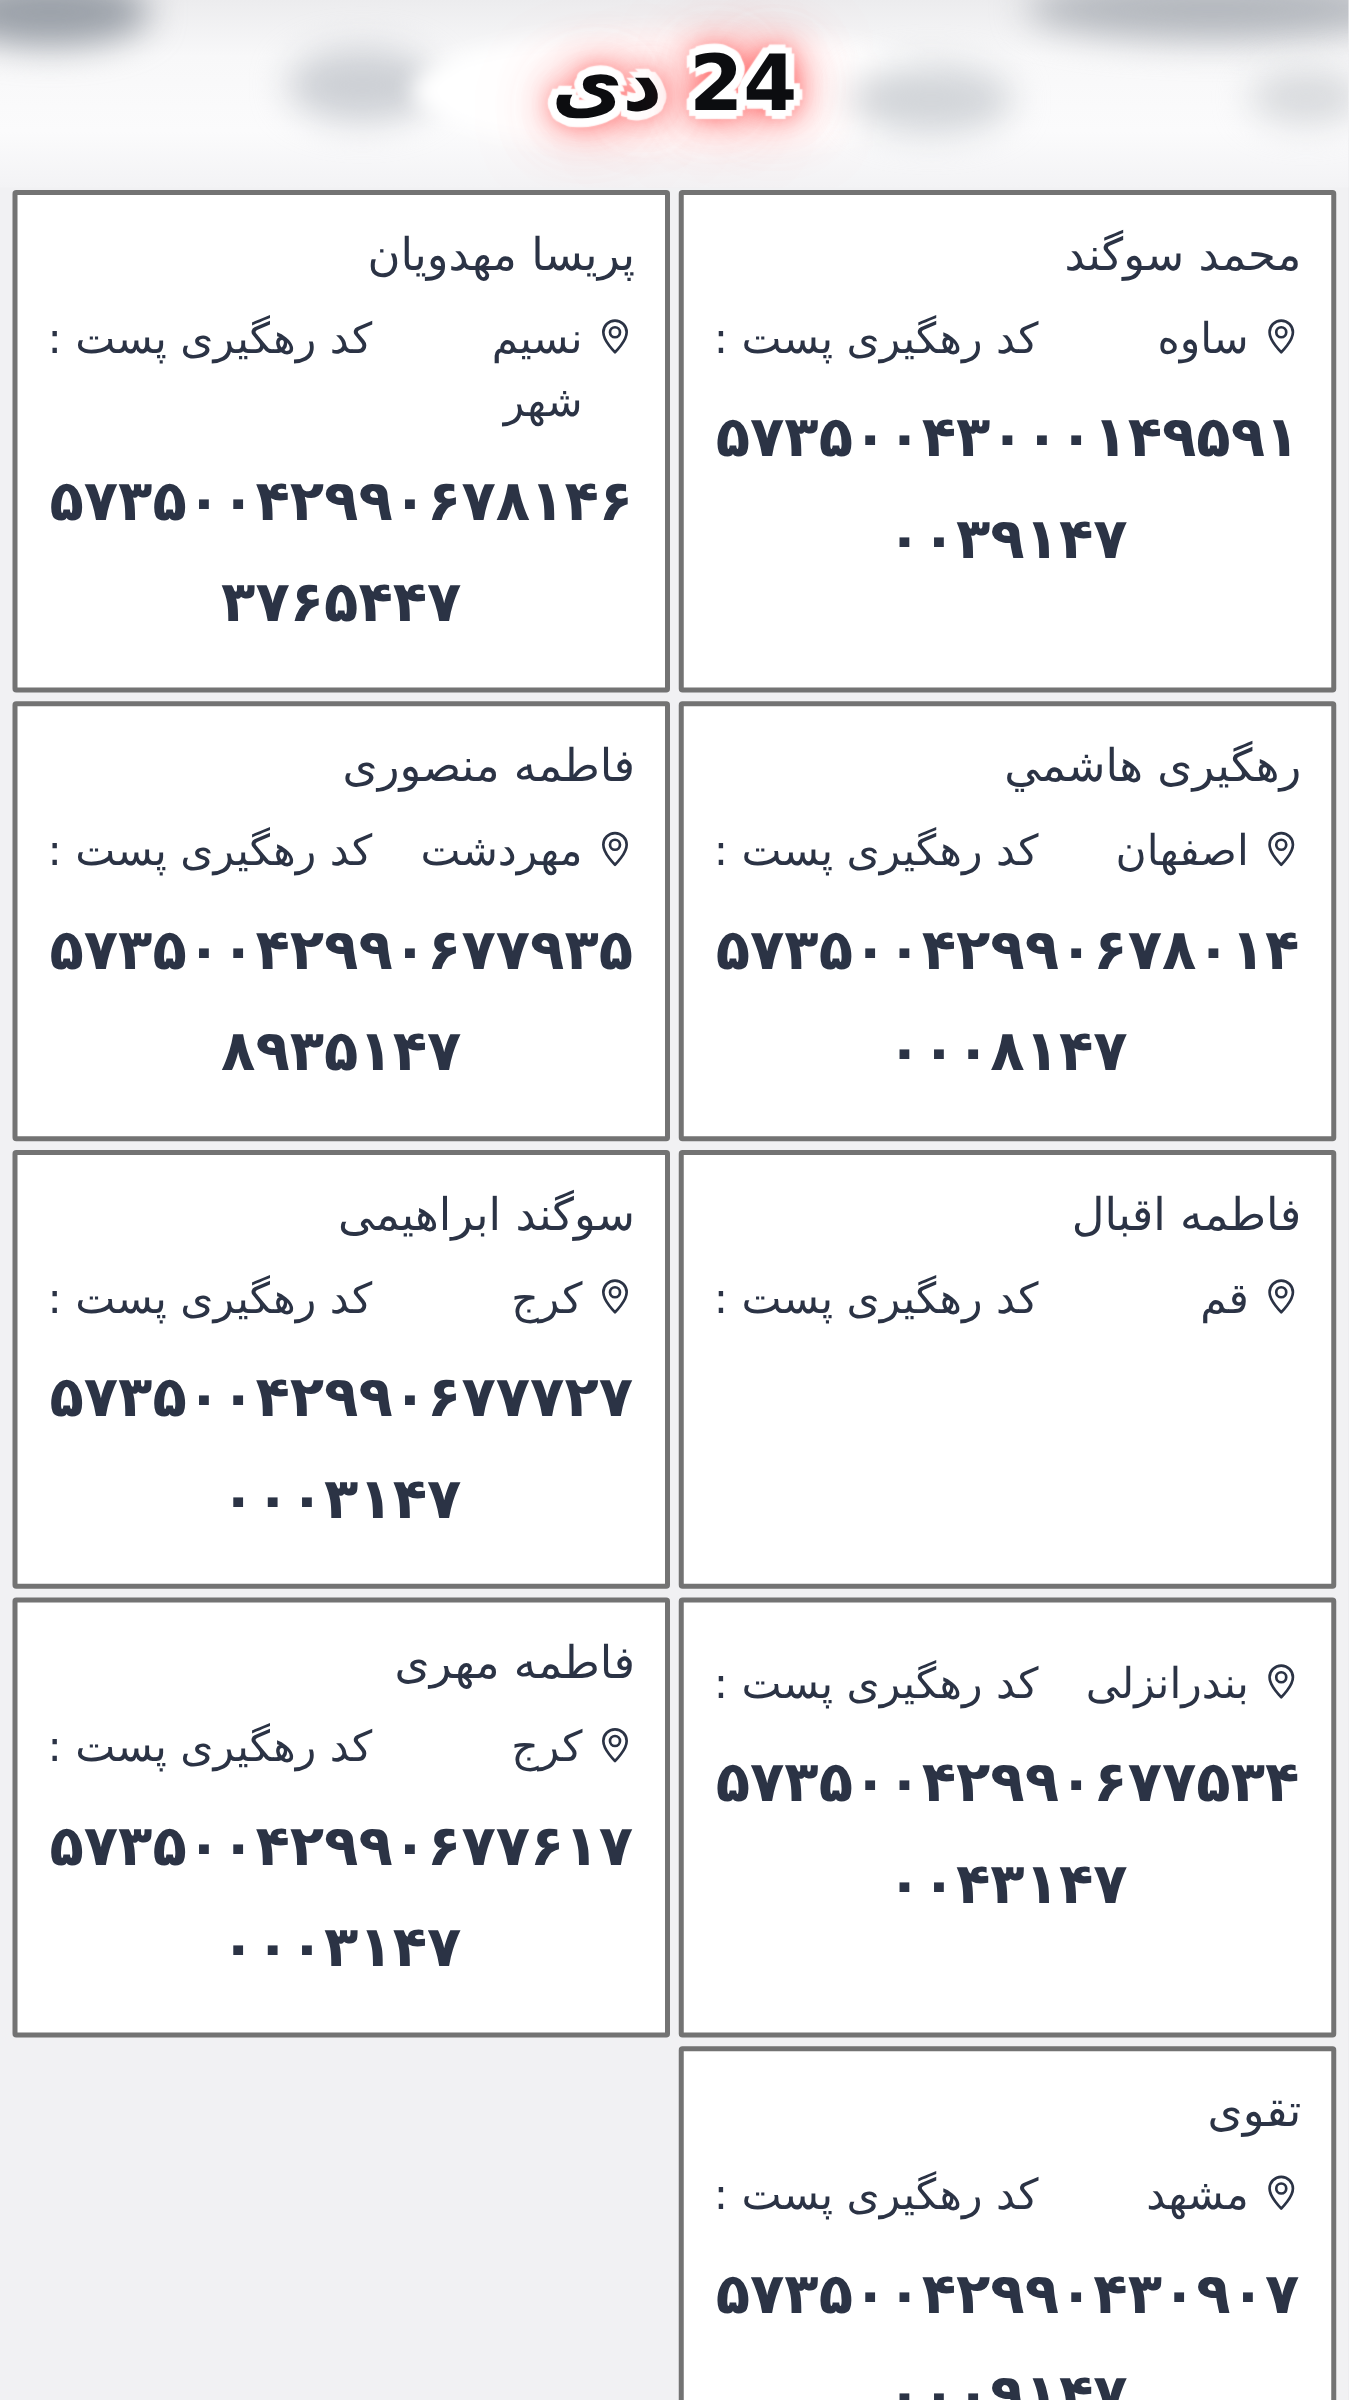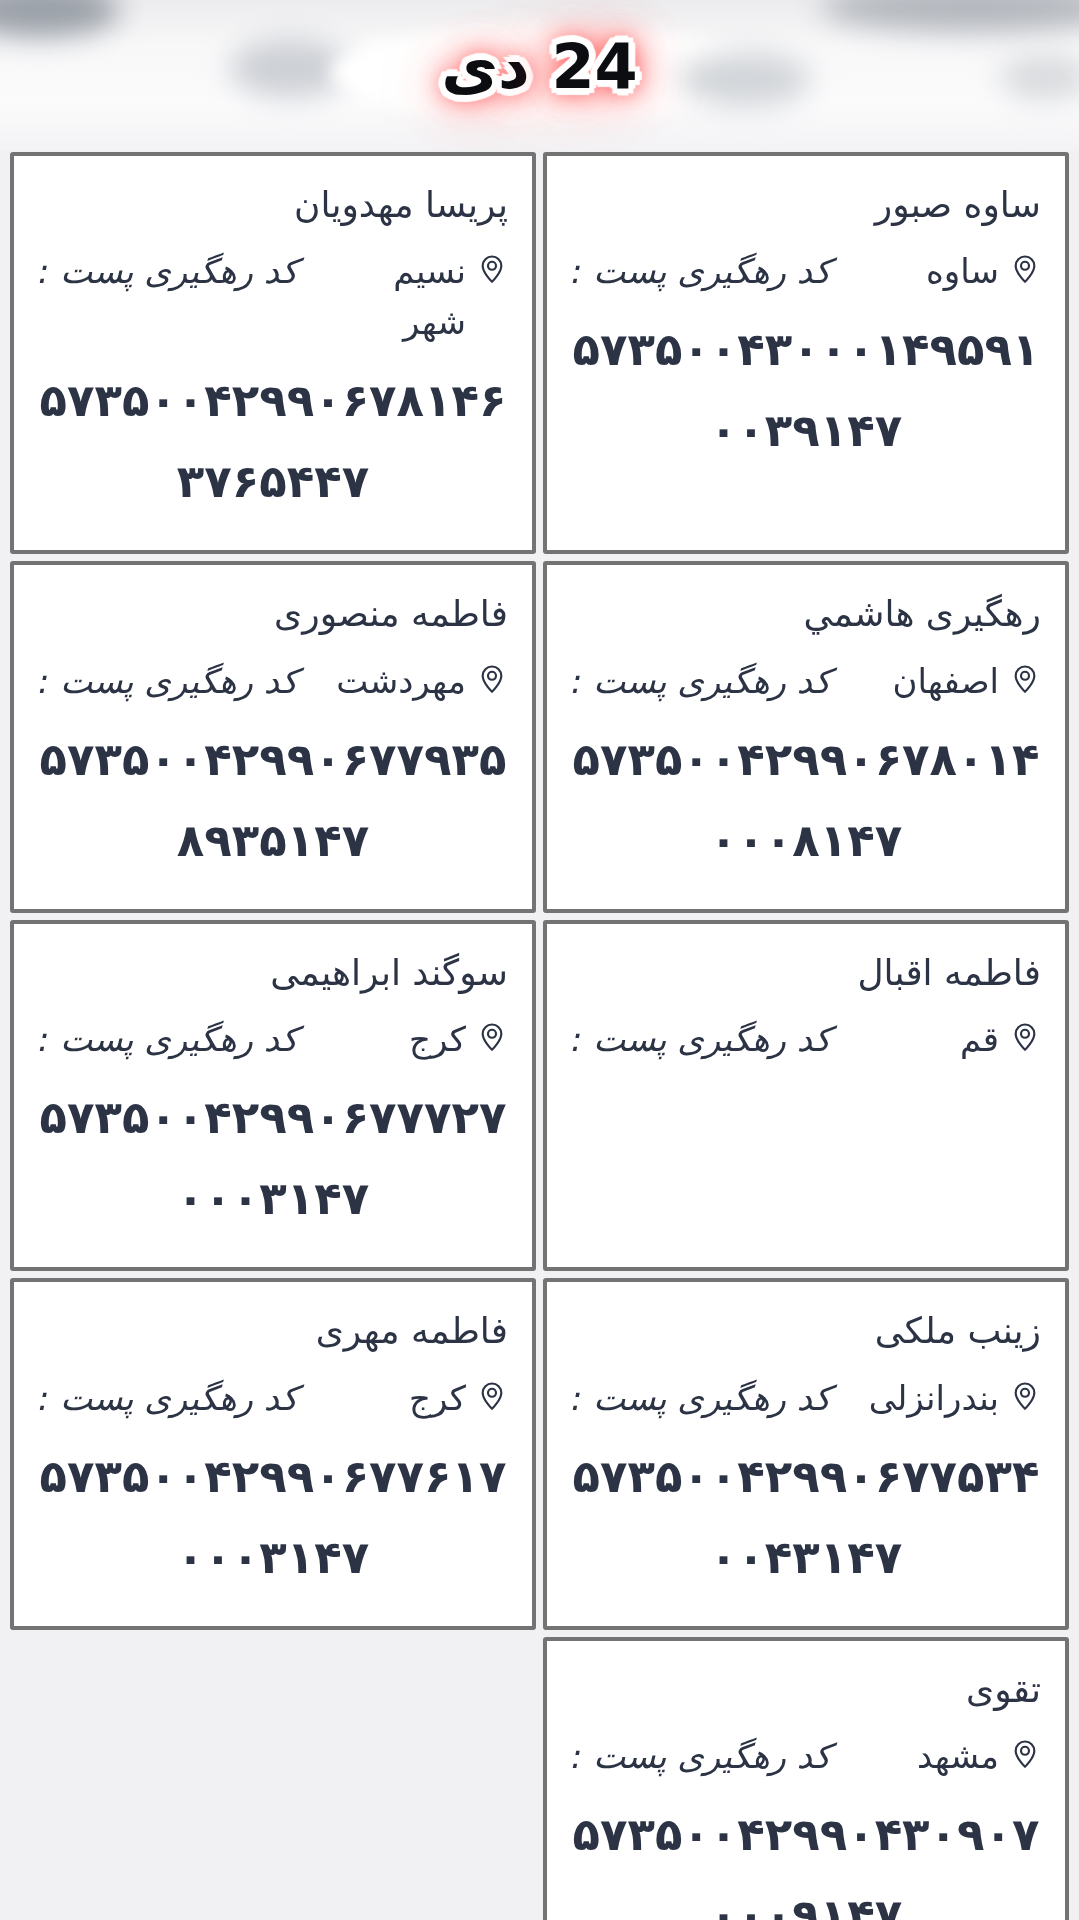--- a/index.html
+++ b/index.html
@@ -73,21 +73,21 @@
     color:#2b3345;
   }
   .city{
     display:inline-flex;
     align-items:flex-start;
     gap:10px;
     overflow:visible;
   }
   .city svg{flex:0 0 auto;margin-top:7px;}
   .city-text{display:inline-block;max-width:3.6em;}
-  .tracking-label{white-space:nowrap;font-style:italic;}
+  .tracking-label{white-space:nowrap;}
   .code{
     margin-top:12px;
     direction:ltr;
     text-align:center;
     font-size:45px;
     font-weight:bold;
     letter-spacing:1px;
     line-height:1.8;
     word-break:break-all;
     color:#2b3345;
@@ -103,21 +103,21 @@
     <div class="blob b2"></div>
     <div class="blob b3"></div>
     <div class="blob b4"></div>
     <div class="blob b5"></div>
     <div class="blob b6"></div>
     <h1 class="page-title">24 دی</h1>
   </div>
 
   <div class="cards-grid">
   <div class="card">
-    <div class="person-name">ساوه صبور</div>
+    <div class="person-name">محمد سوگند</div>
     <div class="meta">
       <span class="city">
         <svg width="32" height="32" viewBox="0 0 24 24" fill="none" stroke="#2b3345" stroke-width="1.6" stroke-linecap="round" stroke-linejoin="round" aria-hidden="true">
           <path d="M12 21.6 C12 21.6 5 14.9 5 9.6 A7 7 0 0 1 19 9.6 C19 14.9 12 21.6 12 21.6 Z"></path>
           <circle cx="12" cy="9.6" r="3"></circle>
         </svg>
         <span class="city-text">ساوه</span>
       </span>
       <span class="tracking-label">کد رهگیری پست :</span>
     </div>
@@ -192,21 +192,20 @@
           <circle cx="12" cy="9.6" r="3"></circle>
         </svg>
         <span class="city-text">کرج</span>
       </span>
       <span class="tracking-label">کد رهگیری پست :</span>
     </div>
     <div class="code">۵۷۳۵۰۰۴۲۹۹۰۶۷۷۷۲۷۰۰۰۳۱۴۷</div>
   </div>
 
   <div class="card">
-    <div class="person-name">زینب ملکی</div>
     <div class="meta">
       <span class="city">
         <svg width="32" height="32" viewBox="0 0 24 24" fill="none" stroke="#2b3345" stroke-width="1.6" stroke-linecap="round" stroke-linejoin="round" aria-hidden="true">
           <path d="M12 21.6 C12 21.6 5 14.9 5 9.6 A7 7 0 0 1 19 9.6 C19 14.9 12 21.6 12 21.6 Z"></path>
           <circle cx="12" cy="9.6" r="3"></circle>
         </svg>
         <span class="city-text">بندرانزلی</span>
       </span>
       <span class="tracking-label">کد رهگیری پست :</span>
     </div>

